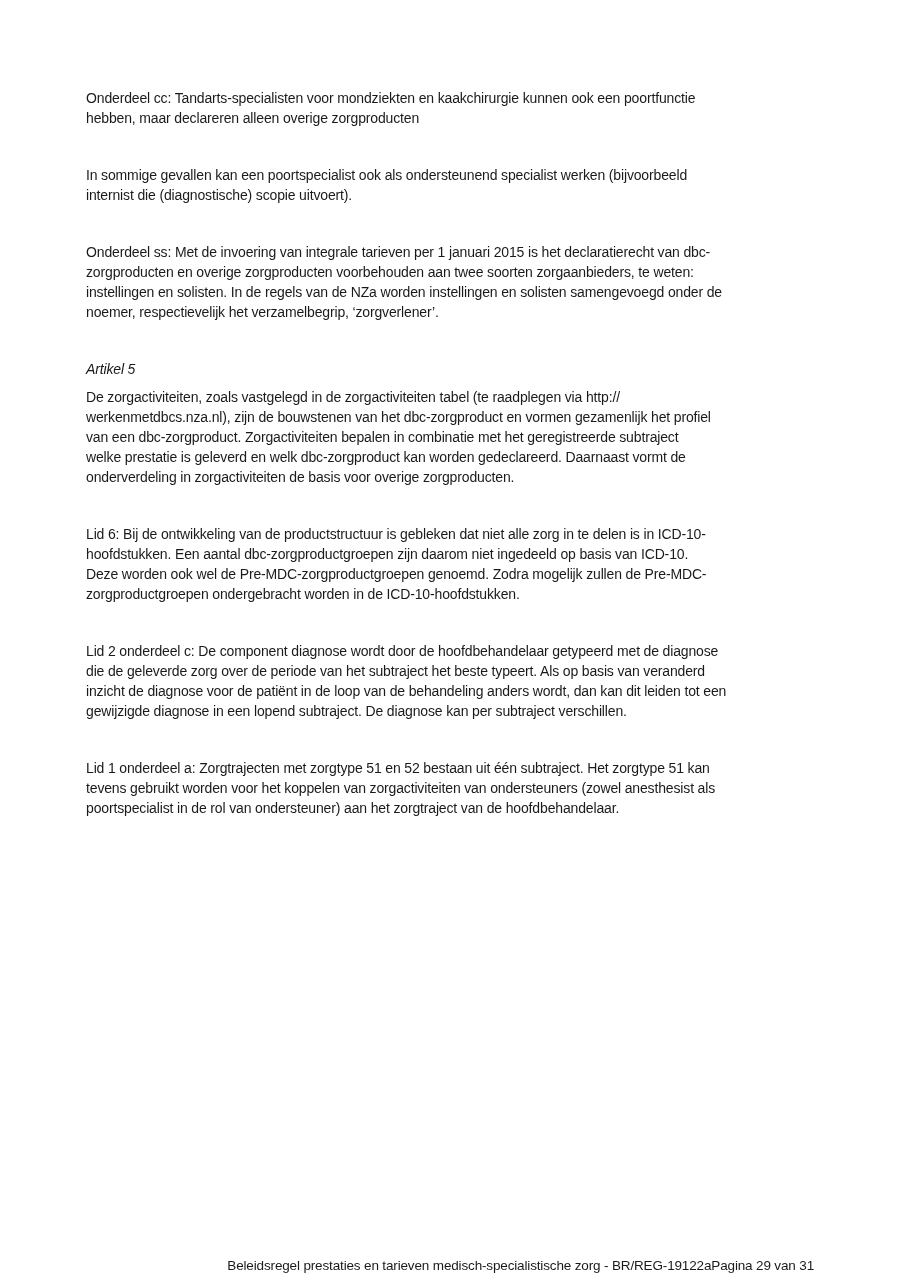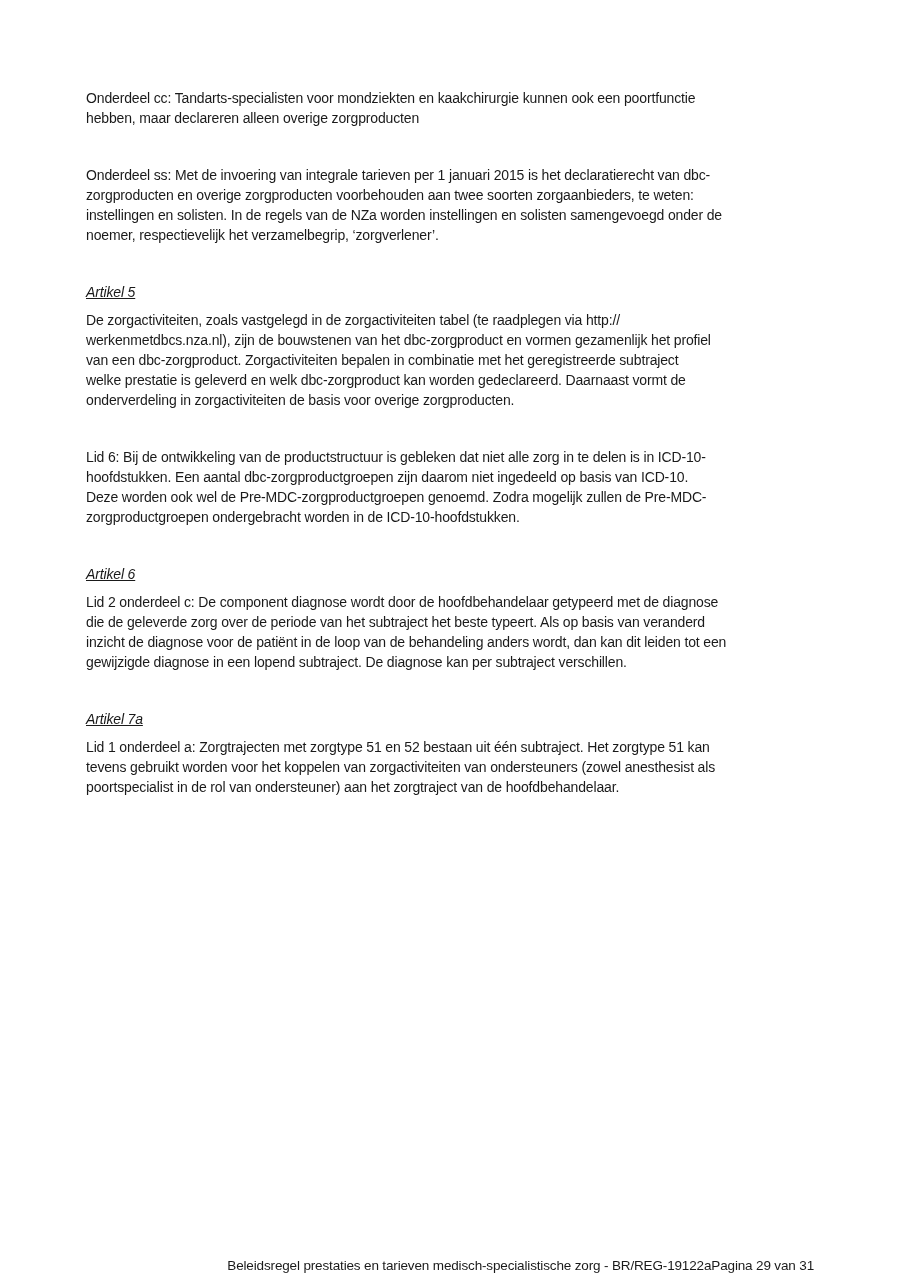--- a/index.html
+++ b/index.html
@@ -29,61 +29,60 @@
     letter-spacing: -0.15px;
     margin: 0 0 37px 0;
   }
   .article-heading {
     white-space: pre;
     font-size: 14px;
     line-height: 20px;
     letter-spacing: -0.15px;
     font-style: italic;
     margin: 8px 0 8px 0;
-    text-decoration: underline;
   }
   .footer {
     position: absolute;
     top: 1256px;
     left: 86px;
     width: 728px;
     display: flex;
     justify-content: flex-end;
     font-size: 13.5px;
     line-height: 20px;
     letter-spacing: -0.15px;
   }
 </style>
 </head>
 <body>
 
 <div class="page">
   <div class="content">
     <div class="para">Onderdeel cc: Tandarts-specialisten voor mondziekten en kaakchirurgie kunnen ook een poortfunctie
 hebben, maar declareren alleen overige zorgproducten</div>
+    <div class="para">In sommige gevallen kan een poortspecialist ook als ondersteunend specialist werken (bijvoorbeeld
+internist die (diagnostische) scopie uitvoert).</div>
     <div class="para">Onderdeel ss: Met de invoering van integrale tarieven per 1 januari 2015 is het declaratierecht van dbc-
 zorgproducten en overige zorgproducten voorbehouden aan twee soorten zorgaanbieders, te weten:
 instellingen en solisten. In de regels van de NZa worden instellingen en solisten samengevoegd onder de
 noemer, respectievelijk het verzamelbegrip, ‘zorgverlener’.</div>
     <div class="article-heading">Artikel 5</div>
     <div class="para">De zorgactiviteiten, zoals vastgelegd in de zorgactiviteiten tabel (te raadplegen via http://
 werkenmetdbcs.nza.nl), zijn de bouwstenen van het dbc-zorgproduct en vormen gezamenlijk het profiel
 van een dbc-zorgproduct. Zorgactiviteiten bepalen in combinatie met het geregistreerde subtraject
 welke prestatie is geleverd en welk dbc-zorgproduct kan worden gedeclareerd. Daarnaast vormt de
 onderverdeling in zorgactiviteiten de basis voor overige zorgproducten.</div>
     <div class="para">Lid 6: Bij de ontwikkeling van de productstructuur is gebleken dat niet alle zorg in te delen is in ICD-10-
 hoofdstukken. Een aantal dbc-zorgproductgroepen zijn daarom niet ingedeeld op basis van ICD-10.
 Deze worden ook wel de Pre-MDC-zorgproductgroepen genoemd. Zodra mogelijk zullen de Pre-MDC-
 zorgproductgroepen ondergebracht worden in de ICD-10-hoofdstukken.</div>
-    <div class="article-heading">Artikel 6</div>
     <div class="para">Lid 2 onderdeel c: De component diagnose wordt door de hoofdbehandelaar getypeerd met de diagnose
 die de geleverde zorg over de periode van het subtraject het beste typeert. Als op basis van veranderd
 inzicht de diagnose voor de patiënt in de loop van de behandeling anders wordt, dan kan dit leiden tot een
 gewijzigde diagnose in een lopend subtraject. De diagnose kan per subtraject verschillen.</div>
-    <div class="article-heading">Artikel 7a</div>
     <div class="para">Lid 1 onderdeel a: Zorgtrajecten met zorgtype 51 en 52 bestaan uit één subtraject. Het zorgtype 51 kan
 tevens gebruikt worden voor het koppelen van zorgactiviteiten van ondersteuners (zowel anesthesist als
 poortspecialist in de rol van ondersteuner) aan het zorgtraject van de hoofdbehandelaar.</div>
   </div>
 
   <div class="footer">
     <span>Beleidsregel prestaties en tarieven medisch-specialistische zorg - BR/REG-19122a</span>
     <span>Pagina 29 van 31</span>
   </div>
 </div>

